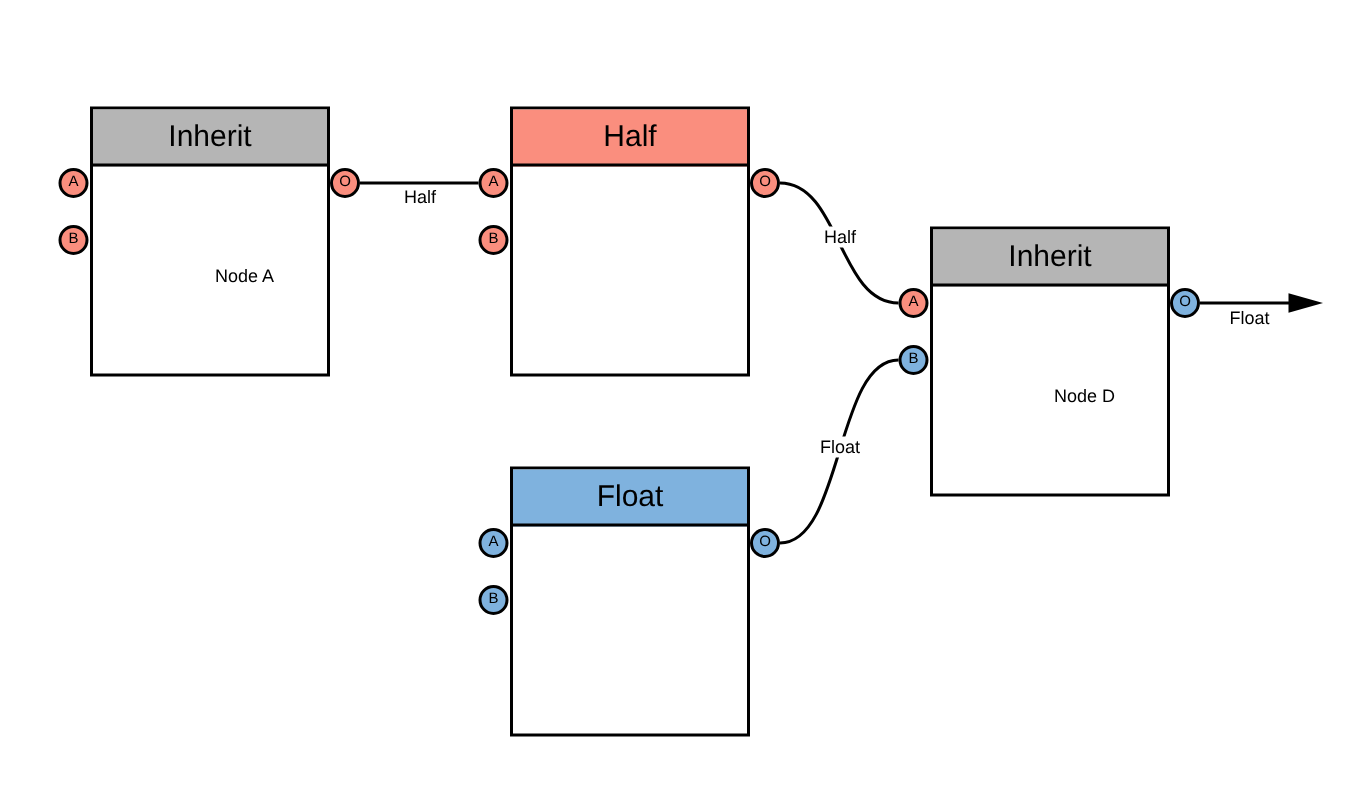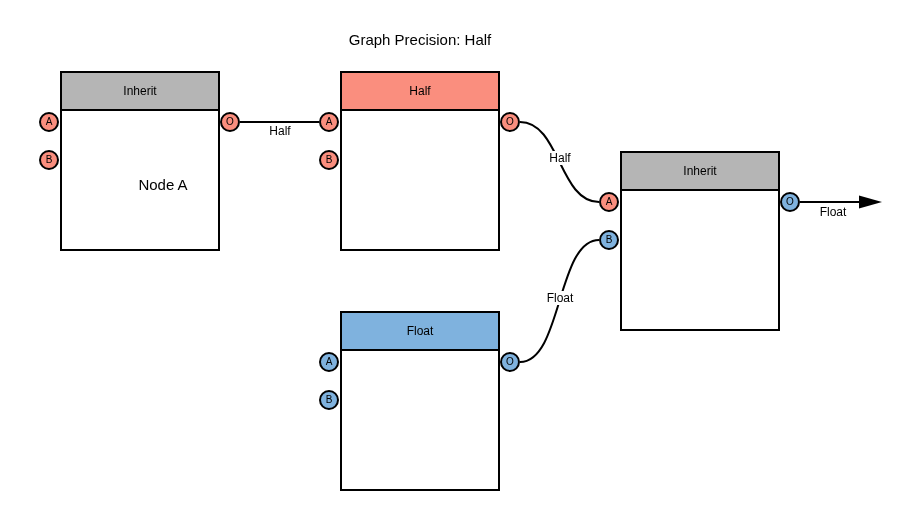--- a/index.html
+++ b/index.html
@@ -27,28 +27,28 @@
     box-sizing: border-box;
     background: #ffffff;
   }
   .node-header {
     height: 38px;
     border-bottom: 2px solid #000;
     box-sizing: border-box;
     display: flex;
     align-items: center;
     justify-content: center;
-    font-size: 12px;
+    font-size: 20px;
   }
   .node-body {
     height: 146px;
     display: flex;
     align-items: center;
     justify-content: center;
-    font-size: 15px;
+    font-size: 12px;
     padding-left: 46px;
   }
   .port {
     position: absolute;
     width: 16px;
     height: 16px;
     border: 2px solid #000;
     border-radius: 50%;
     box-sizing: content-box;
     display: flex;
@@ -78,21 +78,20 @@
 <div class="canvas">
 
   <svg class="edges-svg" viewBox="0 0 906 531" xmlns="http://www.w3.org/2000/svg">
     <path d="M 240 122 L 319 122" stroke="#000" stroke-width="2" fill="none"></path>
     <path d="M 520 122 C 560 122 559 202 599 202" stroke="#000" stroke-width="2" fill="none"></path>
     <path d="M 520 362 C 562 362 557 240 599 240" stroke="#000" stroke-width="2" fill="none"></path>
     <path d="M 800 202 L 862 202" stroke="#000" stroke-width="2" fill="none"></path>
     <polygon points="859,195.5 882,202 859,208.5" fill="#000"></polygon>
   </svg>
 
-  <div class="diagram-title">Graph Precision: Half</div>
 
   <div class="node" style="left:60px; top:71px;">
     <div class="node-header" style="background-color: rgb(181, 181, 181);">Inherit</div>
     <div class="node-body">Node A</div>
   </div>
   <div class="port" style="left: 39px; top: 112px; background-color: rgb(250, 142, 126);">A</div>
   <div class="port" style="left: 39px; top: 150px; background-color: rgb(250, 142, 126);">B</div>
   <div class="port" style="left: 220px; top: 112px; background-color: rgb(250, 142, 126);">O</div>
 
   <div class="node" style="left:340px; top:71px;">
@@ -104,20 +103,21 @@
 
   <div class="node" style="left:340px; top:311px;">
     <div class="node-header" style="background-color: rgb(127, 178, 222);">Float</div>
   </div>
   <div class="port" style="left: 319px; top: 352px; background-color: rgb(127, 178, 222);">A</div>
   <div class="port" style="left: 319px; top: 390px; background-color: rgb(127, 178, 222);">B</div>
   <div class="port" style="left: 500px; top: 352px; background-color: rgb(127, 178, 222);">O</div>
 
   <div class="node" style="left:620px; top:151px;">
     <div class="node-header" style="background-color: rgb(181, 181, 181);">Inherit</div>
+    <div class="node-body">Node D</div>
   </div>
   <div class="port" style="left: 599px; top: 192px; background-color: rgb(250, 142, 126);">A</div>
   <div class="port" style="left: 599px; top: 230px; background-color: rgb(127, 178, 222);">B</div>
   <div class="port" style="left: 780px; top: 192px; background-color: rgb(127, 178, 222);">O</div>
 
   <div class="edge-label" style="left:280px; top:131px;">Half</div>
   <div class="edge-label" style="left:560px; top:158px;">Half</div>
   <div class="edge-label" style="left:560px; top:298px;">Float</div>
   <div class="edge-label" style="left:833px; top:212px;">Float</div>
 

